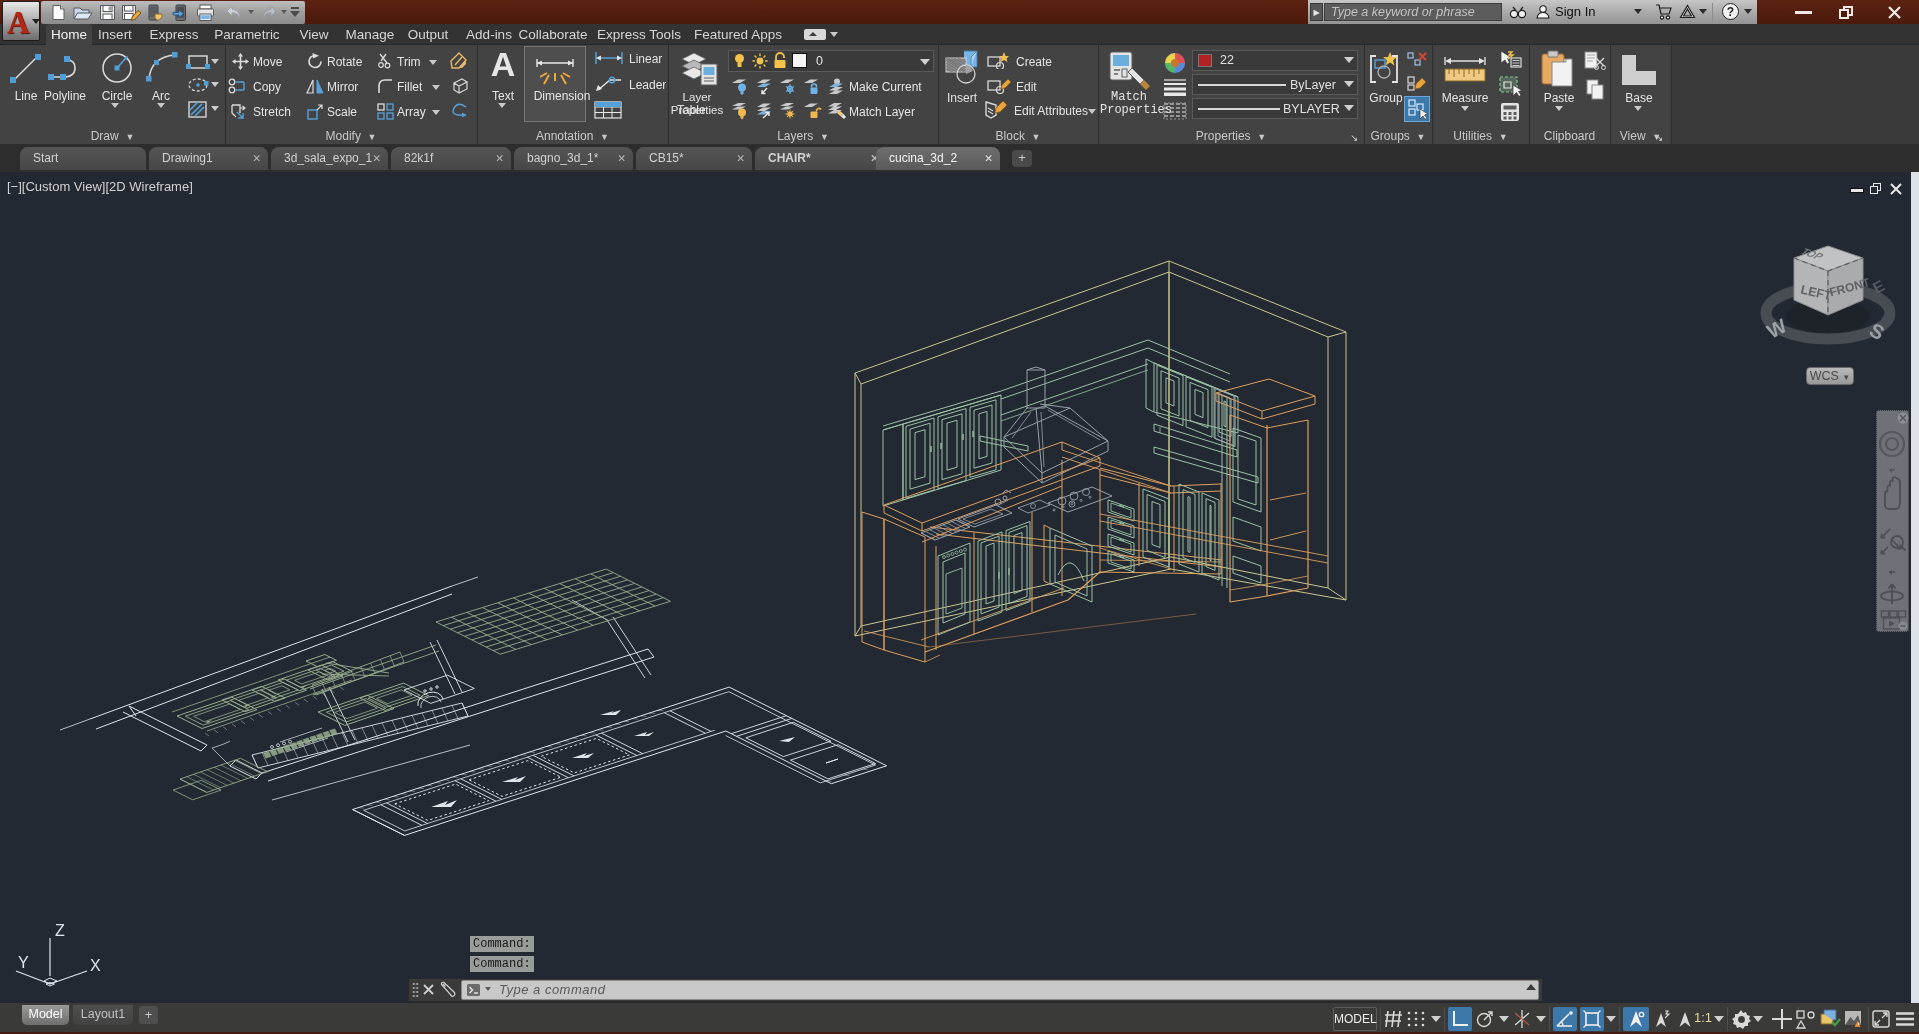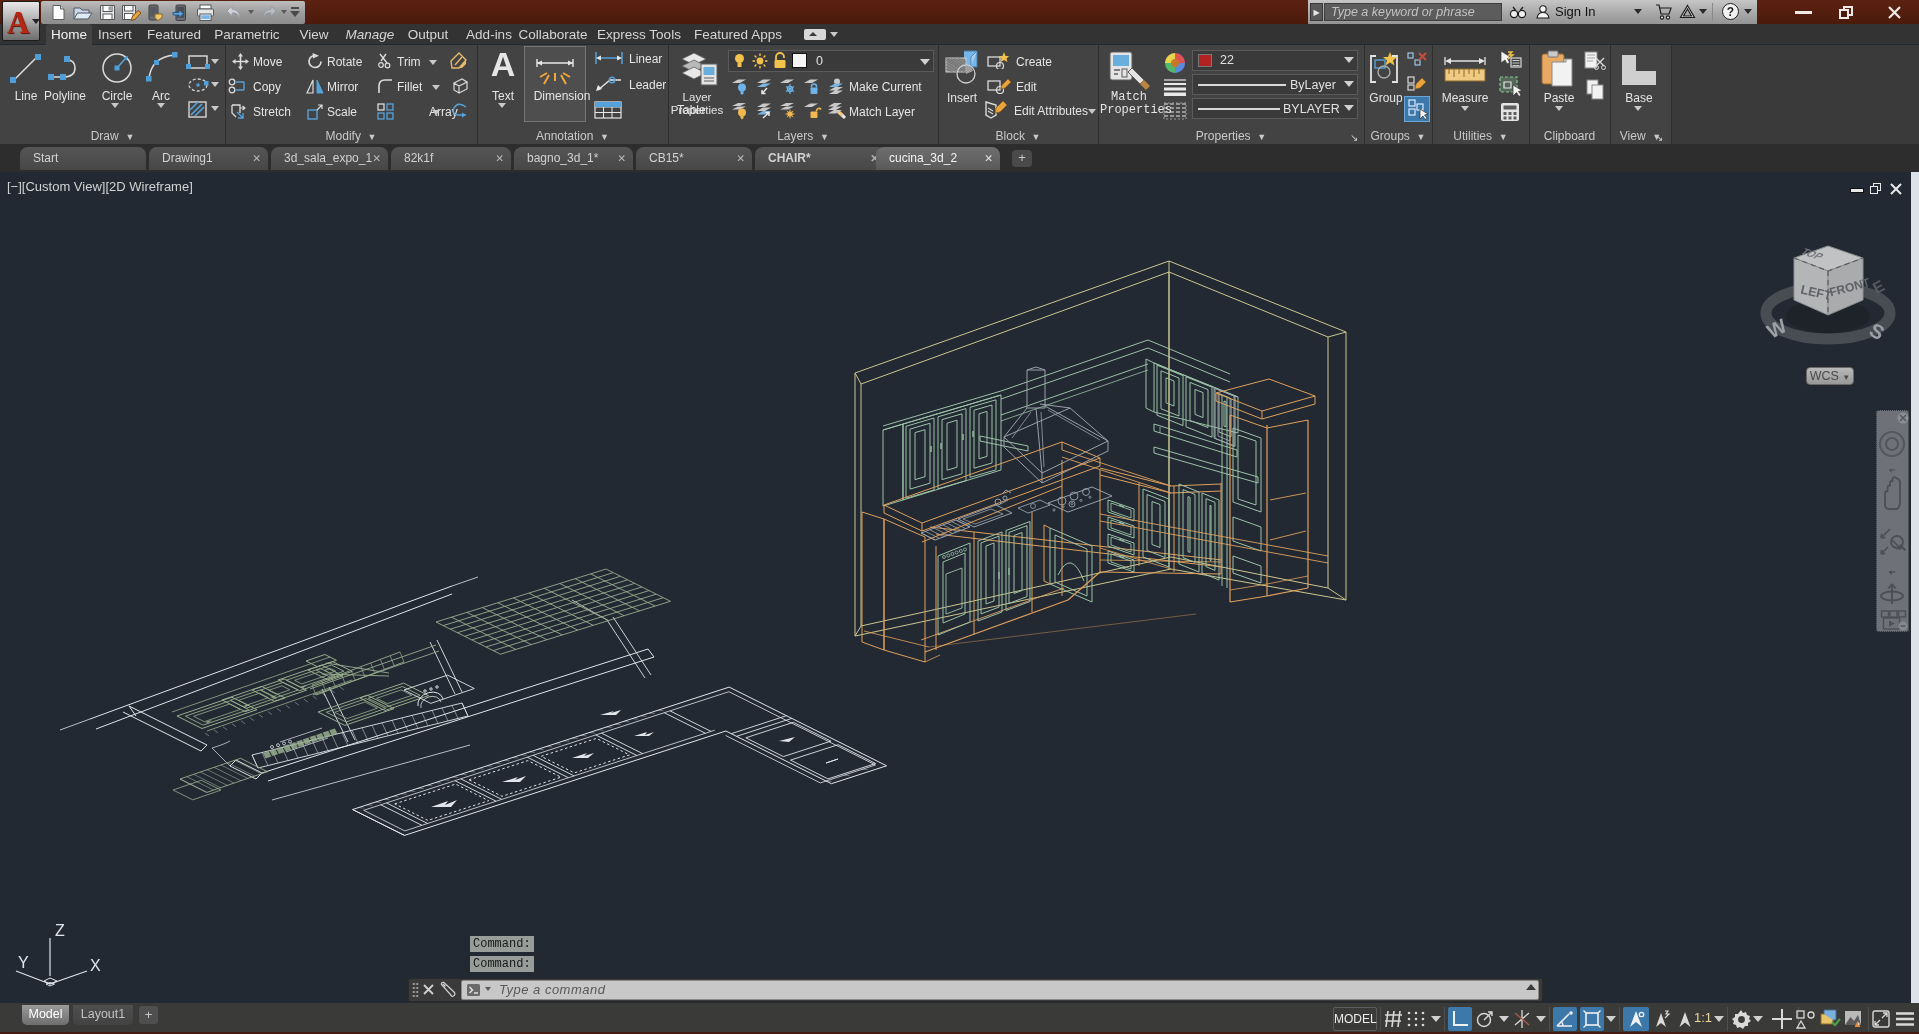--- a/index.html
+++ b/index.html
@@ -127,24 +127,24 @@
   <div class="abs" style="left:250px;top:6px;width:8px;height:1.6px;background:#4a4a4a;"></div>
   <div class="abs" style="left:249px;top:10px;width:0;height:0;border-left:5px solid transparent;border-right:5px solid transparent;border-top:6px solid #4a4a4a;"></div>
 </div>
 <div id="alogo">
   <div class="abs" style="left:4px;top:3px;width:28px;height:30px;color:#b42714;font-size:31px;font-weight:bold;font-family:'Liberation Serif',serif;text-shadow:1px 1px 1px #5e1208;">A</div>
   <div class="abs" style="left:29px;top:17px;width:0;height:0;border-left:4px solid transparent;border-right:4px solid transparent;border-top:5px solid #222;"></div>
 </div>
 <div id="tabrow">
   <div class="rtab active" style="left:46px;width:46px;">Home</div>
   <div class="rtab" style="left:95px;width:40px;">Insert</div>
-  <div class="rtab" style="left:142px;width:64px;">Featured</div>
+  <div class="rtab" style="left:142px;width:64px;">Express</div>
   <div class="rtab" style="left:210px;width:74px;">Parametric</div>
   <div class="rtab" style="left:292px;width:44px;">View</div>
-  <div class="rtab" style="left:342px;width:56px;font-style:italic;">Manage</div>
+  <div class="rtab" style="left:342px;width:56px;">Manage</div>
   <div class="rtab" style="left:402px;width:52px;">Output</div>
   <div class="rtab" style="left:460px;width:58px;">Add-ins</div>
   <div class="rtab" style="left:518px;width:70px;">Collaborate</div>
   <div class="rtab" style="left:593px;width:92px;">Express Tools</div>
   <div class="rtab" style="left:690px;width:96px;">Featured Apps</div>
   <div class="abs" style="left:804px;top:5px;width:22px;height:11px;background:#d8d8d8;border-radius:2px;"></div>
   <div class="abs" style="left:809px;top:8px;width:0;height:0;border-left:4px solid transparent;border-right:4px solid transparent;border-bottom:4px solid #3a3a3a;"></div>
   <div class="abs" style="left:830px;top:8px;width:0;height:0;border-left:4px solid transparent;border-right:4px solid transparent;border-top:5px solid #c9c9c9;"></div>
 </div>
 <div id="ribbon">
@@ -262,21 +262,21 @@
         <rect x="2" y="7" width="9" height="9" stroke="#56a2da" fill="none" stroke-width="1.4"></rect>
         <path d="M11 7 L16 2 M16 6 L16 2 L12 2" stroke="#dcdcdc" fill="none" stroke-width="1.2"></path>
       </svg>
     <div class="btxt" style="left:327px;top:60px;">Scale</div>
     <svg class="abs" style="left:377px;top:58px;" width="17" height="17" viewBox="0 0 17 17">
         <rect x="1" y="1" width="6" height="6" stroke="#dcdcdc" fill="none" stroke-width="1.3"></rect>
         <rect x="10" y="1" width="6" height="6" stroke="#56a2da" fill="none" stroke-width="1.3"></rect>
         <rect x="1" y="10" width="6" height="6" stroke="#56a2da" fill="none" stroke-width="1.3"></rect>
         <rect x="10" y="10" width="6" height="6" stroke="#56a2da" fill="none" stroke-width="1.3"></rect>
       </svg>
-    <div class="btxt" style="left:397px;top:60px;margin-left:32px;">Array</div>
+    <div class="btxt" style="left:397px;top:60px;">Array</div>
     <div class="abs" style="left:432px;top:65px;width:0;height:0;border-left:4px solid transparent;border-right:4px solid transparent;border-top:5px solid #c9c9c9;"></div>
     <svg class="abs" style="left:450px;top:58px;" width="19" height="16" viewBox="0 0 19 16">
         <path d="M16 4 Q8 -2 4 5 Q1 11 8 12 L16 12" stroke="#56a2da" stroke-width="1.5" fill="none"></path>
         <path d="M16 12 L12 9.5 L12 14.5 Z" fill="#56a2da"></path>
       </svg>
   </div>
 
   <div class="panel">
     <div class="plabel" style="left:477px;width:191px;">Annotation&nbsp; <span style="font-size:9px;">▼</span></div>
     <div class="abs" style="left:487px;top:2px;width:32px;height:34px;color:#e6e6e6;font-size:34px;font-weight:bold;text-align:center;line-height:34px;">A</div>

